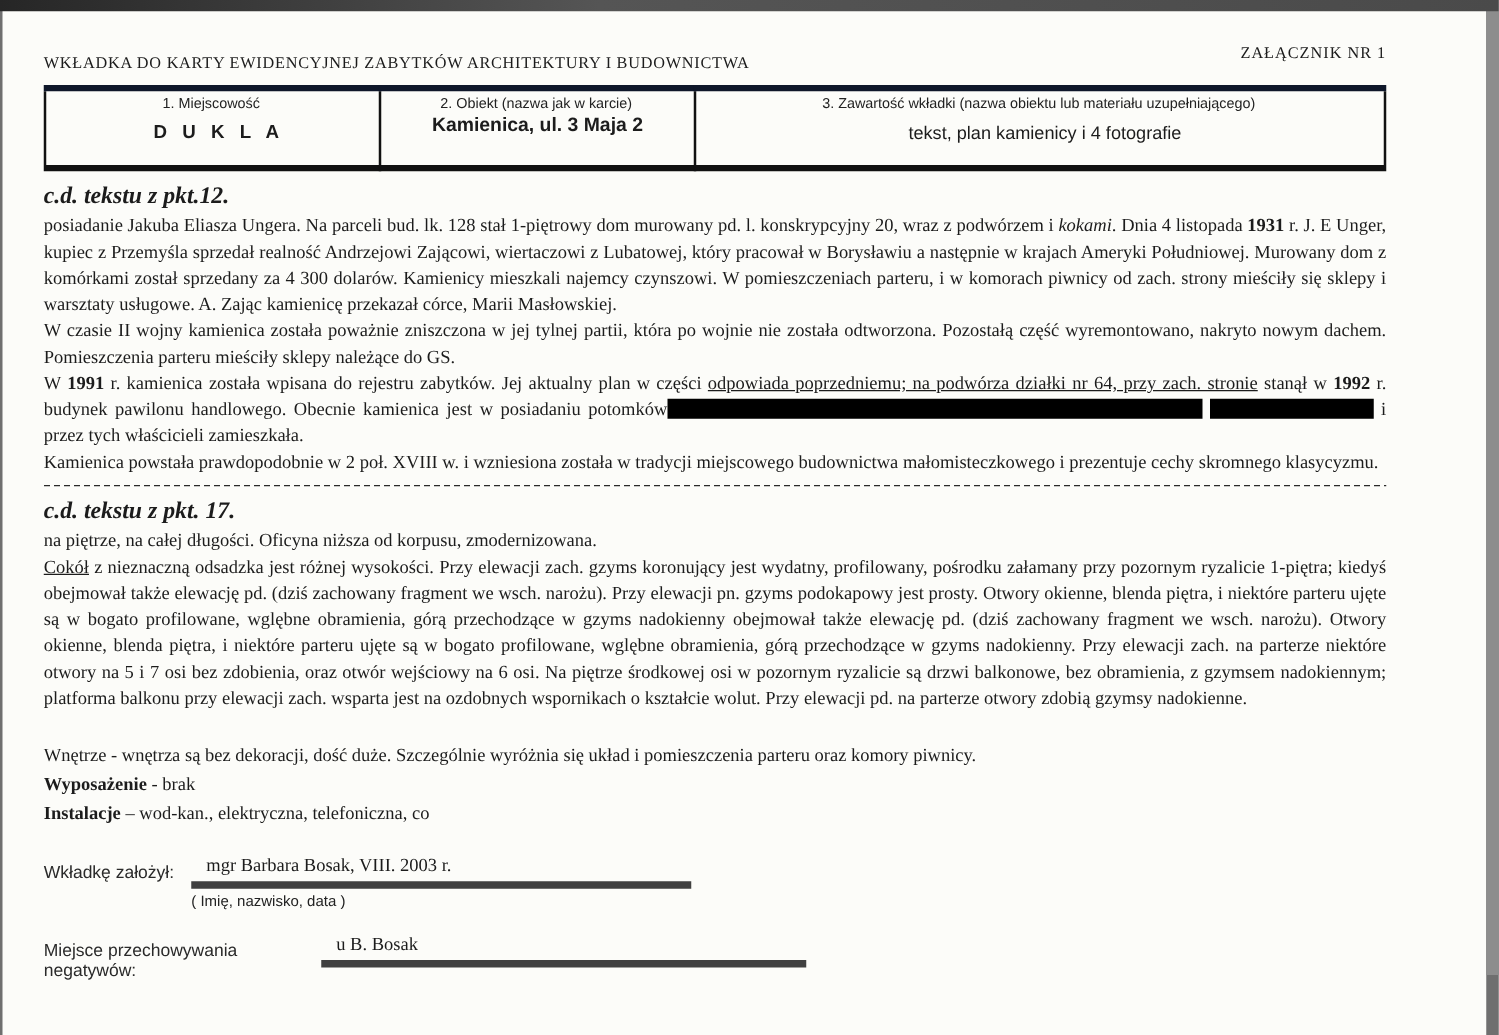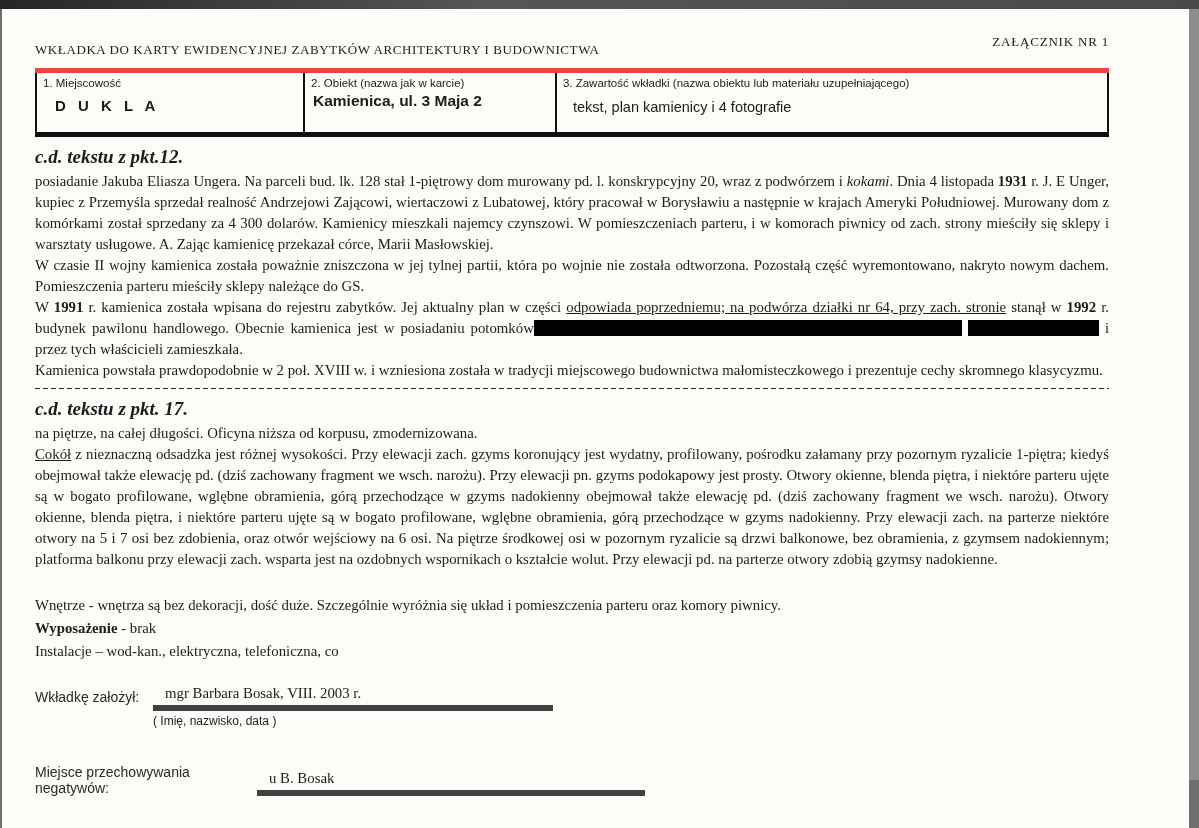--- a/index.html
+++ b/index.html
@@ -26,22 +26,23 @@
     padding:0 80px 0 33px;
     z-index:1;
   }
   
   .header-row { padding-top:26px; display:flex; justify-content:space-between; align-items:flex-start; margin-bottom:10px; }
   .doc-title { font-size:13px; letter-spacing:0.6px; margin-top:8px; white-space:nowrap; }
   .attachment { font-size:13px; letter-spacing:0.8px; white-space:nowrap; }
   
   table.info-table {
     width:100%; border-collapse:collapse;
-    border-top:5px solid #ef4444; border-bottom:5px solid #111;
+    border-top:5px solid #0f172a; border-bottom:5px solid #111;
     font-family:"Liberation Sans", sans-serif;
+    text-align:center;
   }
   table.info-table td {
     border:2px solid #111; vertical-align:top;
     height:64px; padding:4px 8px 4px 6px;
   }
   td.c1 { width:25%; } td.c2 { width:23.5%; } td.c3 { width:51.5%; }
   .cell-label { font-size:11.5px; color:#222; }
   .cell-value { margin-top:8px; }
   .v-city { font-weight:bold; font-size:15px; letter-spacing:4px; padding-left:12px; }
   .v-object { font-weight:bold; font-size:15.5px; margin-top:3px; padding-left:2px; }
@@ -67,21 +68,21 @@
   .f-label.w1 { width:118px; }
   .f-label.w2 { width:222px; }
   .f-field { }
   .f-value {
     font-family:"Liberation Serif", serif; font-size:14.8px;
     border-bottom:6px solid #404040; padding:0 10px 3px 12px;
   }
   .f-field.w1 .f-value { width:400px; }
   .f-field.w2 .f-value { width:388px; }
   .f-hint { font-size:12px; text-align:left; padding-top:3px; width:400px; color:#222; }
-  .footer-row + .footer-row { margin-top:32px;align-items:flex-end; }
+  .footer-row + .footer-row { margin-top:20px; }
 </style>
 </head>
 <body>
 
 <div class="scan-edge-top"></div>
 <div class="scan-edge-right"></div>
 
 <div class="page">
 
   <div class="header-row">
@@ -116,21 +117,21 @@
 
   <div class="dashed-rule"></div>
 
   <div class="sec-heading">c.d. tekstu z pkt. 17.</div>
   <div class="para"><span>na piętrze, na całej długości. Oficyna niższa od korpusu, zmodernizowana.</span></div>
   <div class="para"><span style="text-decoration: underline;">Cokół</span><span> z nieznaczną odsadzka jest różnej wysokości. Przy elewacji zach. gzyms koronujący jest wydatny, profilowany, pośrodku załamany przy pozornym ryzalicie 1-piętra; kiedyś obejmował także elewację pd. (dziś zachowany fragment we wsch. narożu). Przy elewacji pn. gzyms podokapowy jest prosty. Otwory okienne, blenda piętra, i niektóre parteru ujęte są w bogato profilowane, wglębne obramienia, górą przechodzące w gzyms nadokienny obejmował także elewację pd. (dziś zachowany fragment we wsch. narożu). Otwory okienne, blenda piętra, i niektóre parteru ujęte są w bogato profilowane, wglębne obramienia, górą przechodzące w gzyms nadokienny. Przy elewacji zach. na parterze niektóre otwory na 5 i 7 osi bez zdobienia, oraz otwór wejściowy na 6 osi.  Na piętrze środkowej osi w pozornym ryzalicie są drzwi balkonowe, bez obramienia, z gzymsem nadokiennym; platforma balkonu przy elewacji zach. wsparta jest na ozdobnych wspornikach o kształcie wolut. Przy elewacji pd. na parterze otwory zdobią gzymsy nadokienne.</span></div>
 
   <div class="details">
     <div class="detail-line"><span style="font-weight: normal;">Wnętrze</span><span> - wnętrza są bez dekoracji, dość duże. Szczególnie wyróżnia się układ i pomieszczenia  parteru  oraz komory piwnicy.</span></div>
     <div class="detail-line"><span style="font-weight: bold;">Wyposażenie</span><span> - brak</span></div>
-    <div class="detail-line"><span style="font-weight: normal; text-align: center;">Instalacje</span><span> – wod-kan.,  elektryczna, telefoniczna, co</span></div>
+    <div class="detail-line"><span style="font-weight: bold; text-align: center;">Instalacje</span><span> – wod-kan.,  elektryczna, telefoniczna, co</span></div>
   </div>
 
   <div class="footer">
     <div class="footer-row">
       <span class="f-label w1">Wkładkę założył:</span>
       <div class="f-field w1">
         <div class="f-value">mgr Barbara Bosak, VIII. 2003 r.</div>
         <div class="f-hint">( Imię, nazwisko, data )</div>
       </div>
     </div>

